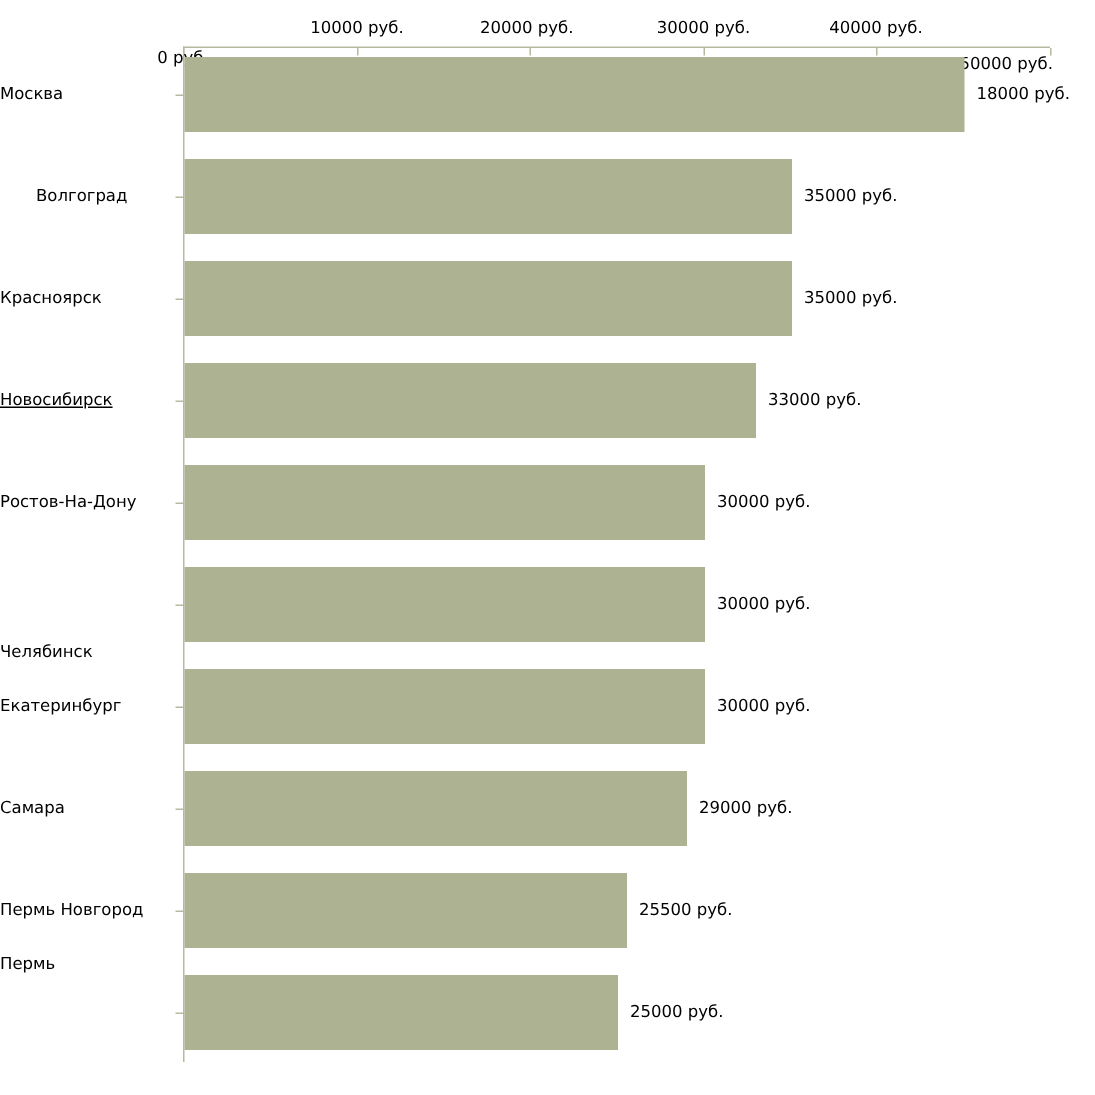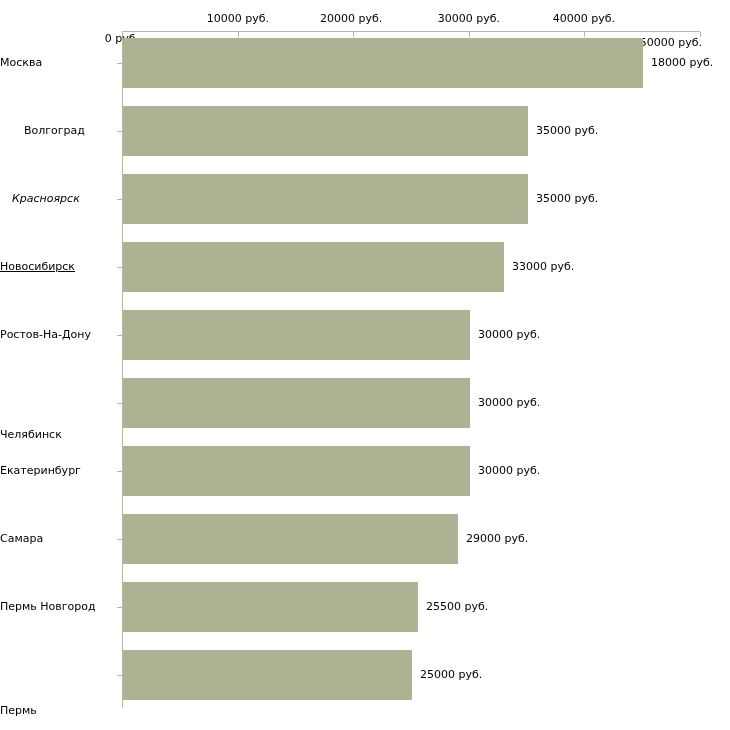--- a/index.html
+++ b/index.html
@@ -98,21 +98,21 @@
     <div class="bar" style="left: 123px; top: 38px; width: 520px; height: 50px; background: rgb(173, 178, 147);"></div>
     <div class="ytick-mark" style="left: 117px; top: 63px;"></div>
     <div class="cat-label" style="left: 0px; width: 113px; top: 57px;">Москва</div>
     <div class="value-label" style="left: 651px; top: 57px;">18000 руб.</div>
     <div class="bar" style="left: 123px; top: 106px; width: 405px; height: 50px; background: rgb(173, 178, 147);"></div>
     <div class="ytick-mark" style="left: 117px; top: 131px;"></div>
     <div class="cat-label" style="left: 0px; width: 113px; top: 125px; margin-left: 24px;">Волгоград</div>
     <div class="value-label" style="left: 536px; top: 125px;">35000 руб.</div>
     <div class="bar" style="left: 123px; top: 174px; width: 405px; height: 50px; background: rgb(173, 178, 147);"></div>
     <div class="ytick-mark" style="left: 117px; top: 199px;"></div>
-    <div class="cat-label" style="left: 12px; width: 113px; top: 193px; font-style: italic;">Красноярск</div>
+    <div class="cat-label" style="left: 0px; width: 113px; top: 193px;">Красноярск</div>
     <div class="value-label" style="left: 536px; top: 193px;">35000 руб.</div>
     <div class="bar" style="left: 123px; top: 242px; width: 381px; height: 50px; background: rgb(173, 178, 147);"></div>
     <div class="ytick-mark" style="left: 117px; top: 267px;"></div>
     <div class="cat-label" style="left: 0px; width: 113px; top: 261px; text-decoration: underline;">Новосибирск</div>
     <div class="value-label" style="left: 512px; top: 261px;">33000 руб.</div>
     <div class="bar" style="left: 123px; top: 310px; width: 347px; height: 50px; background: rgb(173, 178, 147);"></div>
     <div class="ytick-mark" style="left: 117px; top: 335px;"></div>
     <div class="cat-label" style="left: 0px; width: 113px; top: 329px;">Ростов-На-Дону</div>
     <div class="value-label" style="left: 478px; top: 329px;">30000 руб.</div>
     <div class="bar" style="left: 123px; top: 378px; width: 347px; height: 50px; background: rgb(173, 178, 147);"></div>
@@ -126,15 +126,15 @@
     <div class="bar" style="left: 123px; top: 514px; width: 335px; height: 50px; background: rgb(173, 178, 147);"></div>
     <div class="ytick-mark" style="left: 117px; top: 539px;"></div>
     <div class="cat-label" style="left: 0px; width: 113px; top: 533px;">Самара</div>
     <div class="value-label" style="left: 466px; top: 533px;">29000 руб.</div>
     <div class="bar" style="left: 123px; top: 582px; width: 295px; height: 50px; background: rgb(173, 178, 147);"></div>
     <div class="ytick-mark" style="left: 117px; top: 607px;"></div>
     <div class="cat-label" style="left: 0px; width: 113px; top: 601px;">Пермь Новгород</div>
     <div class="value-label" style="left: 426px; top: 601px;">25500 руб.</div>
     <div class="bar" style="left: 123px; top: 650px; width: 289px; height: 50px; background: rgb(173, 178, 147);"></div>
     <div class="ytick-mark" style="left: 117px; top: 675px;"></div>
-    <div class="cat-label" style="left: 0px; width: 113px; top: 705px;">Пермь</div>
+    <div class="cat-label" style="left: 0px; width: 113px; top: 637px;">Пермь</div>
     <div class="value-label" style="left: 420px; top: 669px;">25000 руб.</div>
   </div>
 
 </body></html>

